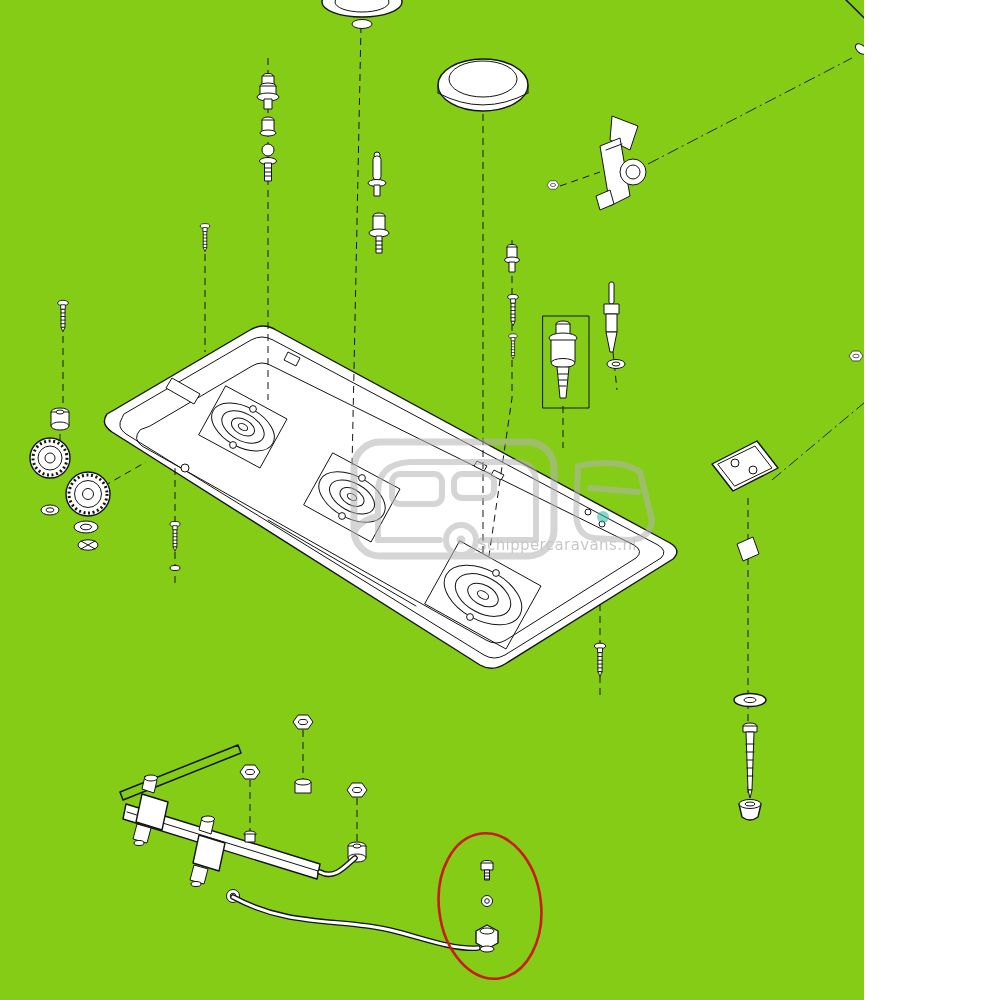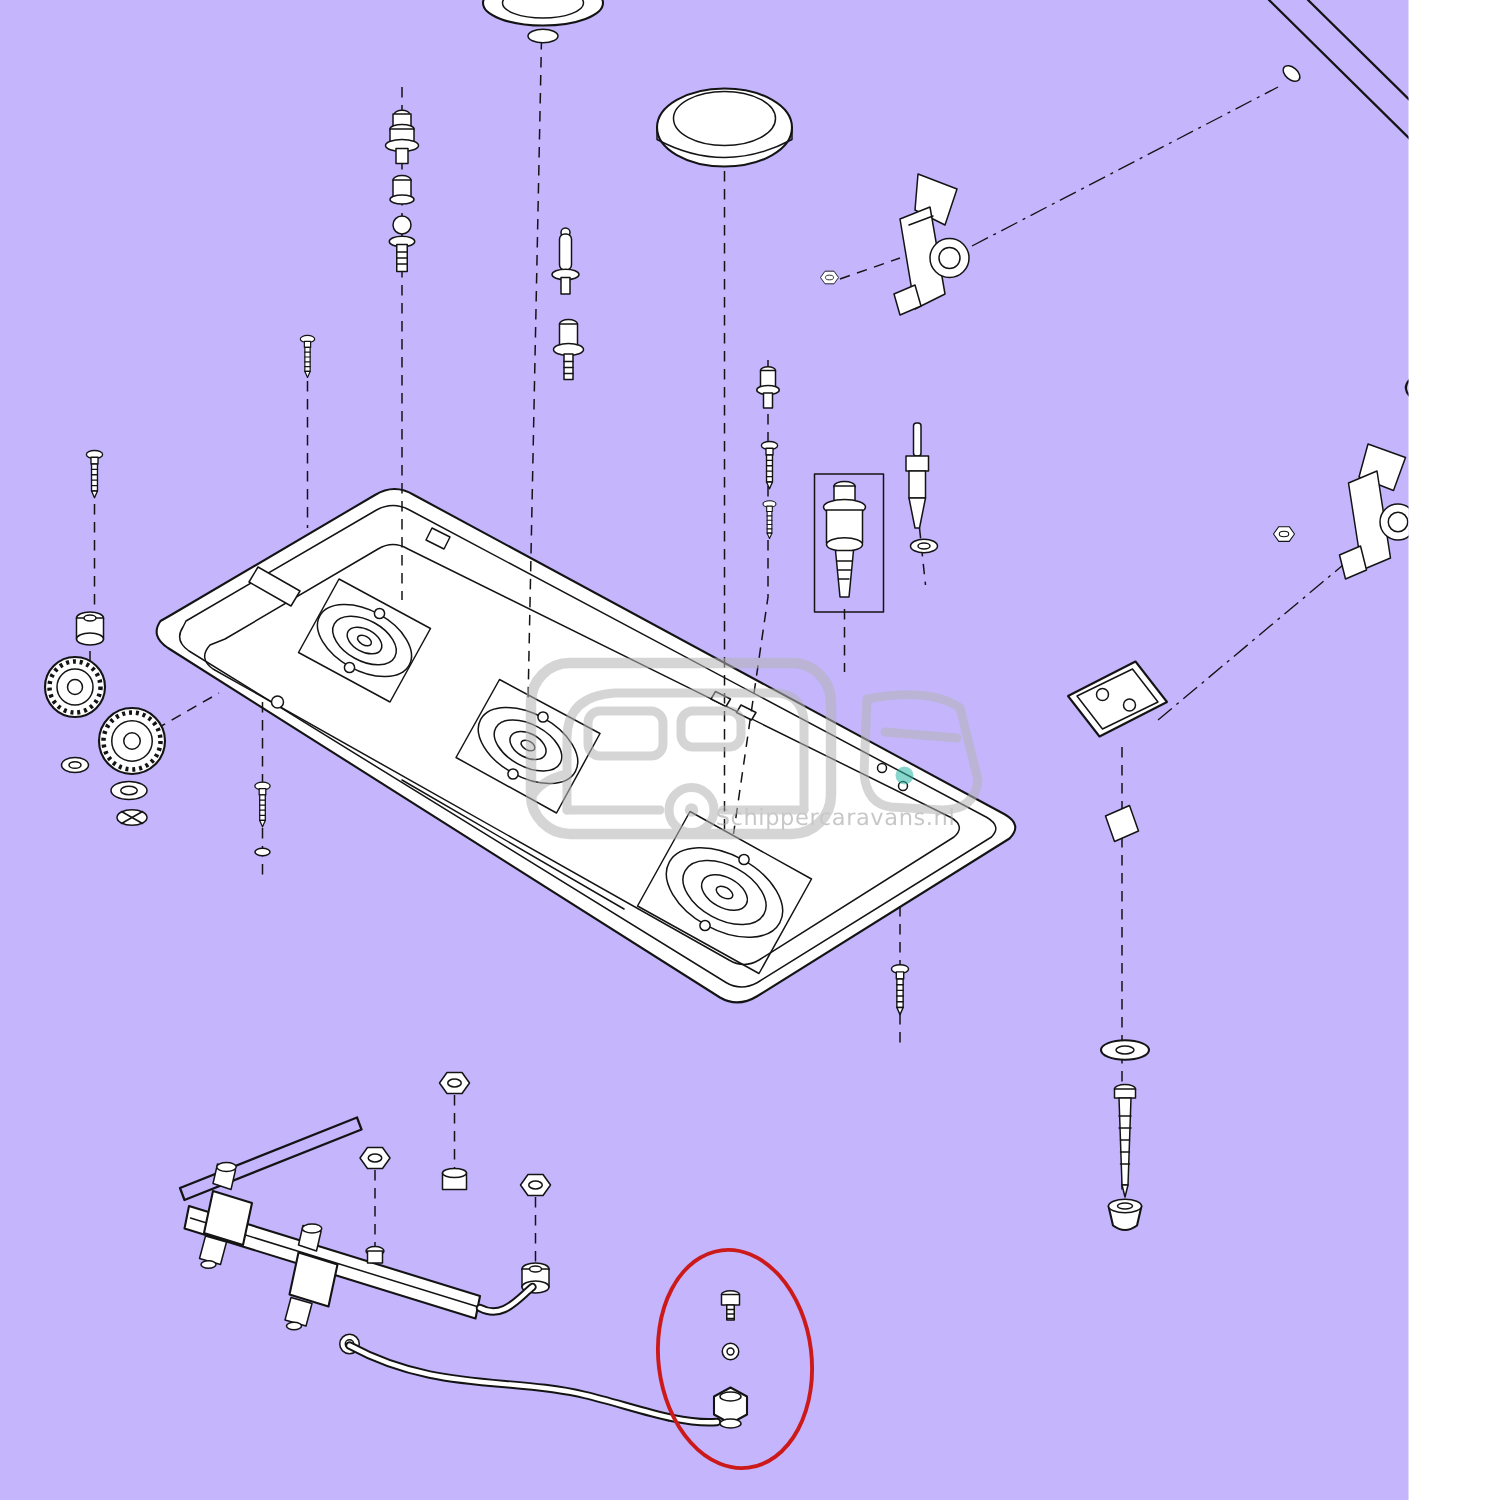--- a/index.html
+++ b/index.html
@@ -1,18 +1,18 @@
 <!DOCTYPE html>
 <html><head>
 <meta charset="utf-8">
 <style>
   *{margin:0;padding:0;box-sizing:border-box}
   html,body{background:#fff}
   body{font-family:"DejaVu Sans",sans-serif}
-  .stage{position:relative;width:939px;height:1000px;background:#c4b5fd;overflow:hidden}
+  .stage{position:relative;width:864px;height:1000px;background:#84cc16;overflow:hidden}
   svg{display:block}
   .ln{fill:none;stroke:#141414;stroke-width:1.5;stroke-linecap:round;stroke-linejoin:round}
   .ln2{fill:none;stroke:#141414;stroke-width:1;stroke-linecap:round;stroke-linejoin:round}
   .fillw{fill:#ffffff;stroke:#141414;stroke-width:1.4;stroke-linejoin:round}
   .fillw2{fill:#ffffff;stroke:#141414;stroke-width:1;stroke-linejoin:round}
   .dash{fill:none;stroke:#141414;stroke-width:1;stroke-dasharray:7 5}
   .dashdot{fill:none;stroke:#141414;stroke-width:.9;stroke-dasharray:12 4 2 4}
   .ticks{fill:none;stroke:#141414;stroke-width:3;stroke-dasharray:2 2.6}
   .tube-o{fill:none;stroke:#141414;stroke-width:5.6;stroke-linecap:round}
   .tube-i{fill:none;stroke:#ffffff;stroke-width:3;stroke-linecap:round}

